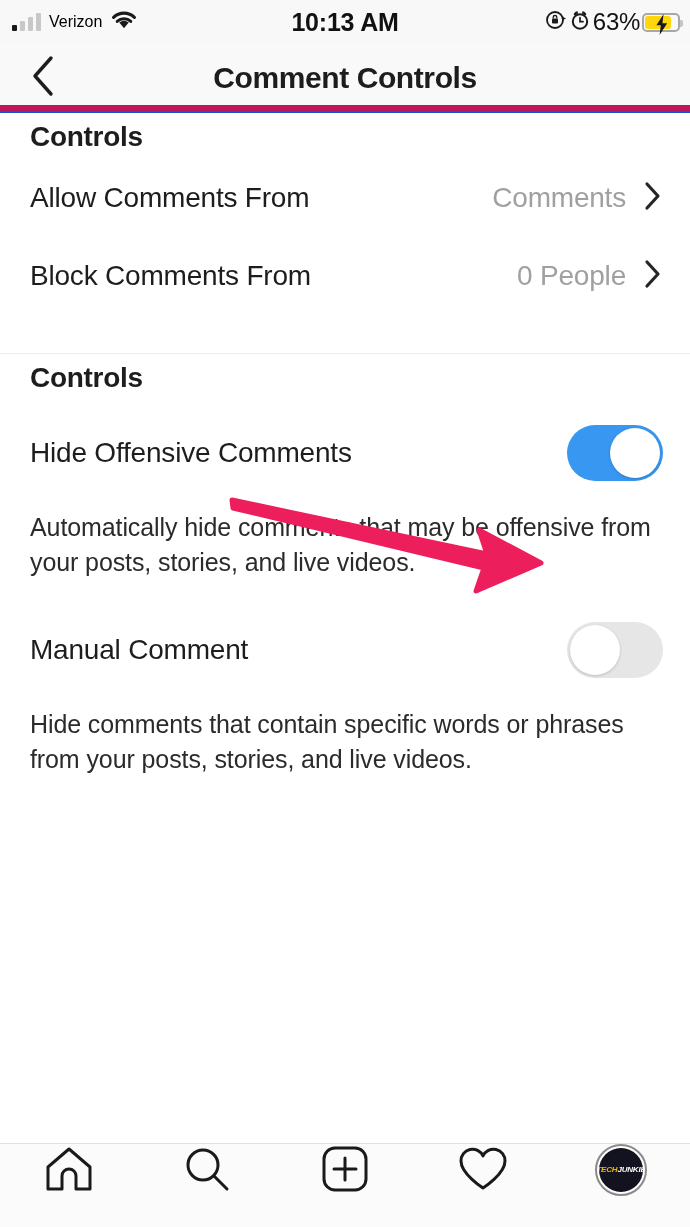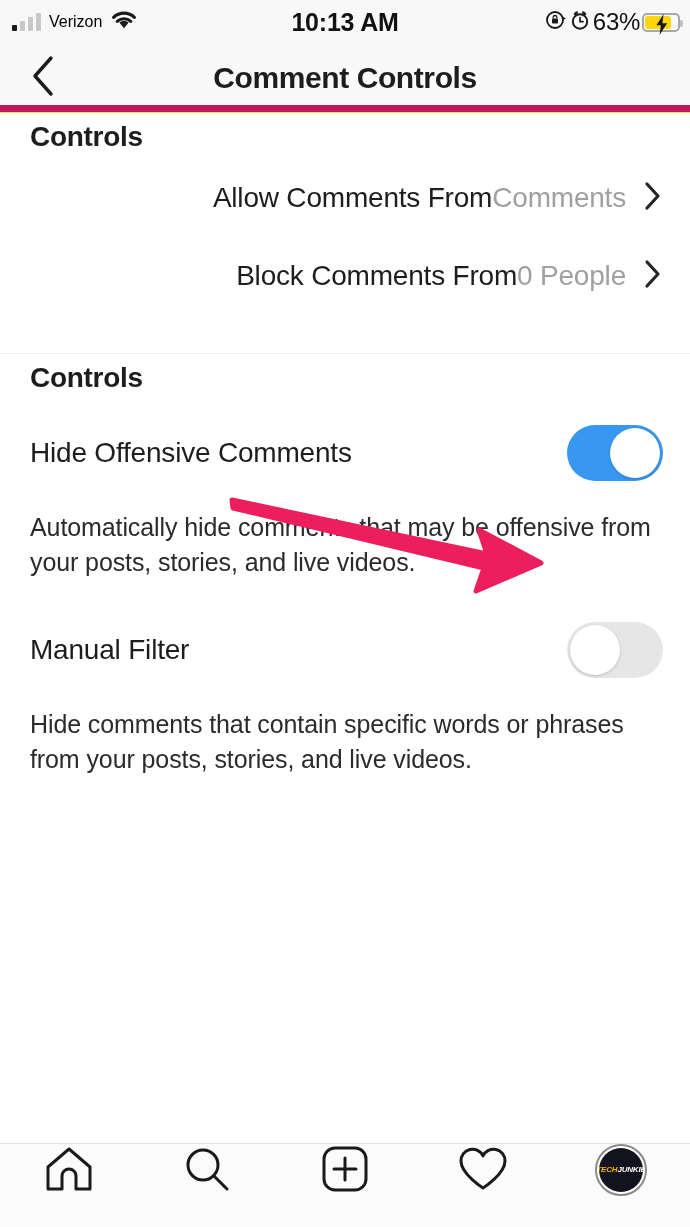--- a/index.html
+++ b/index.html
@@ -8,21 +8,21 @@
     background: #ffffff;
   }
   body {
     font-family: "Liberation Sans", sans-serif;
     -webkit-font-smoothing: antialiased;
   }
   .phone {
     position: relative;
     width: 690px;
     height: 1227px;
-    background: #fde047;
+    background: #1d4ed8;
     overflow: hidden;
   }
 
   
   .status-bar {
     position: absolute;
     top: 0; left: 0;
     width: 690px;
     height: 44px;
     background: #f8f8f8;
@@ -155,21 +155,21 @@
     font-size: 28px;
     font-weight: 700;
     color: #1d1d1d;
     letter-spacing: -0.3px;
     padding: 8px 0 0 30px;
   }
 
   .row {
     display: flex;
     align-items: center;
-    justify-content: flex-end;
+    justify-content: space-between;
     padding: 0 28px 0 30px;
     height: 78px;
     box-sizing: border-box;
     cursor: pointer;
   }
   .row-label {
     font-size: 28px;
     color: #1d1d1d;
     letter-spacing: -0.2px;
   }
@@ -394,21 +394,21 @@
     <div class="filter-row" style="margin-top:16px;gap:41px;">
       <span class="row-label">Hide Offensive Comments</span>
       <span class="toggle on">
         <span class="knob"></span>
       </span>
     </div>
 
     <div class="helper-text" style="padding-top:14px;">Automatically hide comments that may be offensive from your posts, stories, and live videos.</div>
 
     <div class="filter-row" style="margin-top:28px;">
-      <span class="row-label">Manual Filter</span>
+      <span class="row-label">Manual Comment</span>
       <span class="toggle off">
         <span class="knob"></span>
       </span>
     </div>
 
     <div class="helper-text" style="padding-top:14px;">Hide comments that contain specific words or phrases from your posts, stories, and live videos.</div>
 
   </div>
 
   <svg class="arrow-annotation" viewBox="0 0 690 1227">

